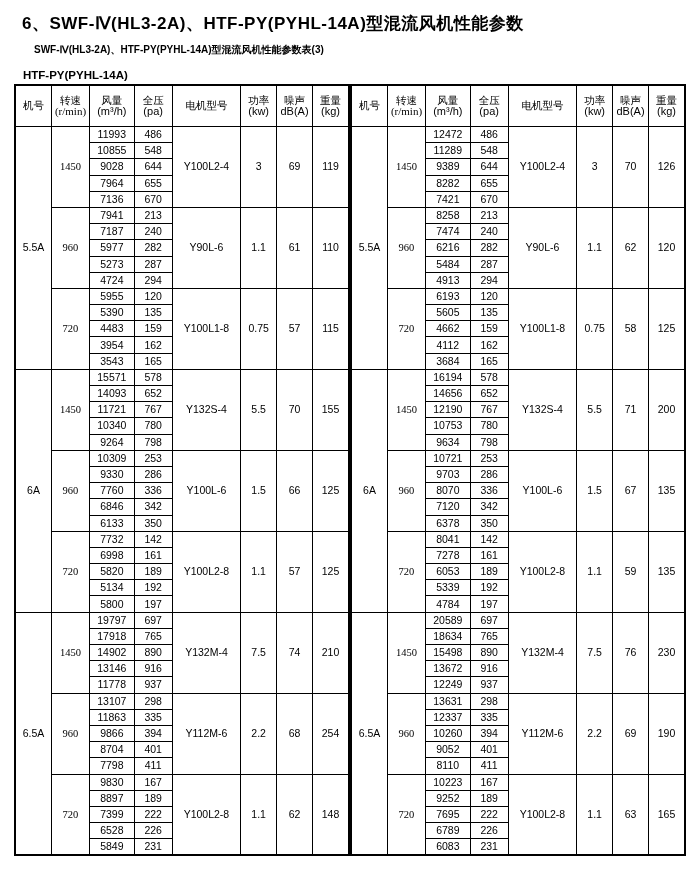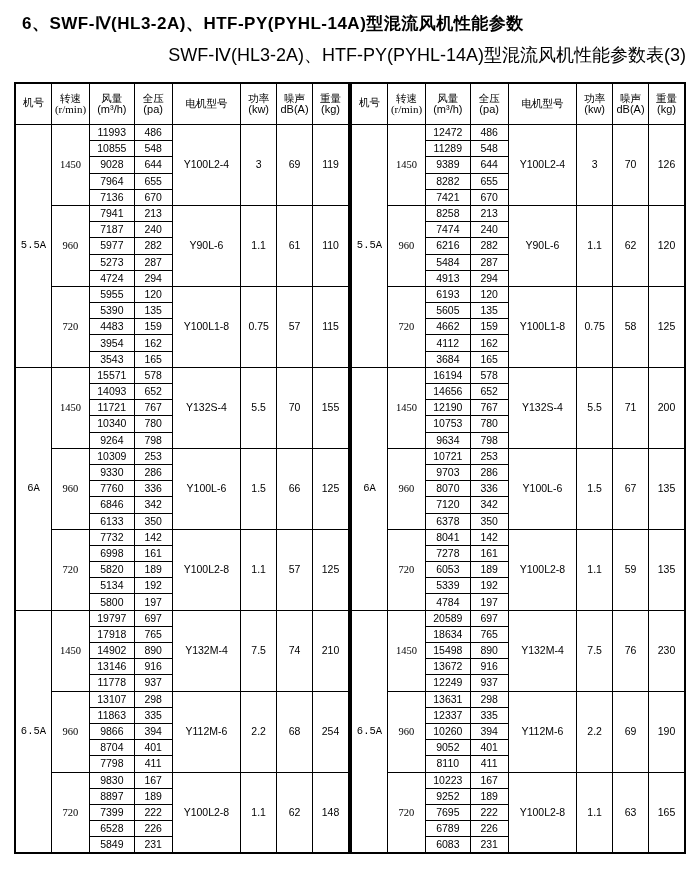--- a/index.html
+++ b/index.html
@@ -23,23 +23,23 @@
     padding: 0 14px;
   }
   .doc-title {
     font-size: 17px;
     font-weight: bold;
     letter-spacing: 0.5px;
     margin: 12px 0 0 8px;
     white-space: nowrap;
   }
   .doc-subtitle {
-    font-size: 18px;
-    font-weight: normal;
-    text-align: right;
+    font-size: 10px;
+    font-weight: bold;
+    text-align: left;
     margin: 8px 0 0 0;
     padding-left: 20px;
     white-space: nowrap;
   }
   .series-row {
     display: flex;
     margin: 12px 0 3px 0;
     font-size: 11.5px;
     font-weight: bold;
   }
@@ -80,40 +80,41 @@
   }
   th .sub {
     display: block;
     font-size: 11px;
     line-height: 1.05;
   }
   td.sub-cell {
     height: 15.2px;
     font-size: 10.5px;
   }
-  .col-jh  { width: 32px; font-family: Liberation Mono, monospace; }
+  .col-jh  { width: 32px; }
   .col-zs  { width: 34px; font-family: Liberation Serif, serif; }
   .col-fl  { width: 40px; }
   .col-qy  { width: 34px; }
   .col-dj  { width: 62px; border-radius: 12px; }
   .col-gl  { width: 32px; }
   .col-zs2 { width: 32px; }
   .col-zl  { width: 32px; }
   .grp-sep td { border-top: 1.6px solid #000; }
   table.fan { border: 2px solid #000; }
 </style>
 </head>
 <body>
 
 <div class="page">
 
   <h1 class="doc-title">6、SWF-Ⅳ(HL3-2A)、HTF-PY(PYHL-14A)型混流风机性能参数</h1>
   <h2 class="doc-subtitle">SWF-Ⅳ(HL3-2A)、HTF-PY(PYHL-14A)型混流风机性能参数表(3)</h2>
 
   <div class="series-row">
+    <div class="series-right">HTF-PY(PYHL-14A)</div>
   </div>
 
   <div class="tables">
     <div class="tbl-wrap">
       <table class="fan" id="table-0">
           <thead>
             <tr>
               <th class="col-jh">机号</th>
               <th class="col-zs">转速<span class="sub">(r/min)</span></th>
               <th class="col-fl">风量<span class="sub">(m³/h)</span></th>

